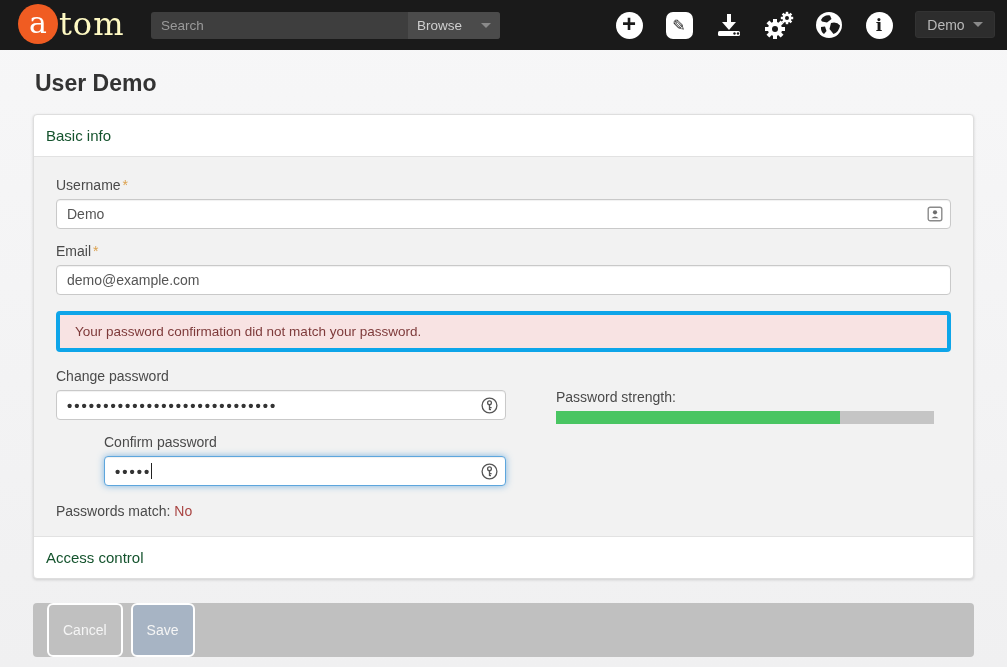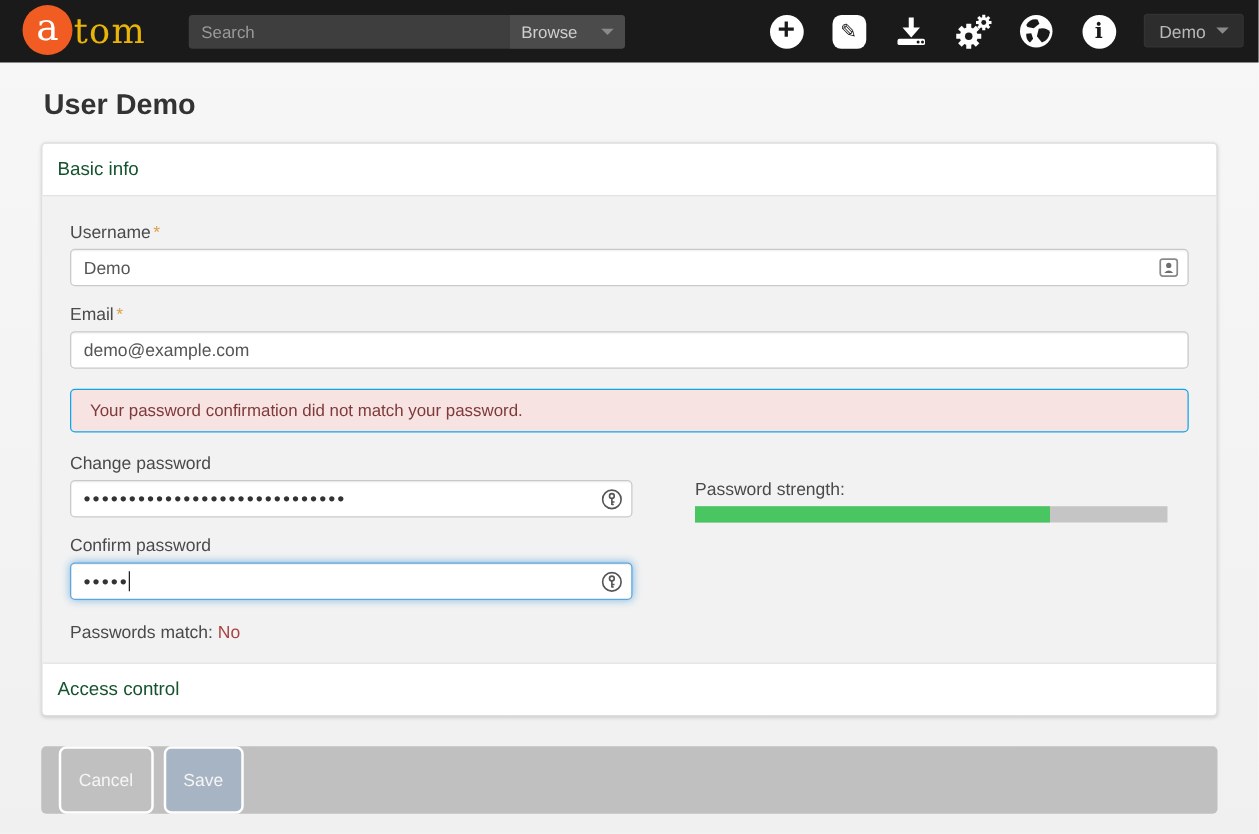--- a/index.html
+++ b/index.html
@@ -16,21 +16,21 @@
   }
   .logo {
     position:absolute; left:18px; top:4px; display:flex; align-items:center;
     cursor:pointer; font-family:"DejaVu Serif", serif;
   }
   .logo-a {
     width:40px; height:40px; border-radius:50%; background:#f05c22;
     color:#fff; font-size:30px; display:flex; align-items:center; justify-content:center;
     padding-bottom:3px;
   }
-  .logo-rest { color:#eab308; font-size:28px; letter-spacing:1px; margin-left:1px; }
+  .logo-rest { color:#fef9c3; font-size:32px; letter-spacing:1px; margin-left:1px; }
 
   .searchbar {
     position:absolute; left:151px; top:12px; width:349px; height:27px;
     background:#3e3e3e; border-radius:3px; display:flex; overflow:hidden;
   }
   .searchbar input {
     flex:1; background:transparent; border:none; outline:none;
     color:#ddd; font-size:13.5px; padding:0 10px;
   }
   .searchbar input::placeholder { color:#9a9a9a; }
@@ -94,21 +94,21 @@
     box-shadow:inset 0 1px 1px rgba(0,0,0,.06);
   }
   .pw { font-size:15px; letter-spacing:2px; font-weight:bold; color:#333; }
   .tinput.focused {
     border-color:#5da6dd;
     box-shadow:inset 0 1px 1px rgba(0,0,0,.06), 0 0 7px rgba(95,166,221,.8);
   }
   .field-icon { position:absolute; right:8px; top:7px; }
 
   .error-box {
-    margin:16px 0; padding:9px 15px; background:#f8e3e3; border:1px solid #0ea5e9;
+    margin:16px 0; padding:9px 15px; background:#f8e3e3; border:4px solid #0ea5e9;
     border-radius:4px; color:#7e3a3a; font-size:13.5px;
   }
 
   .pw-row { display:flex; }
   .pw-left { width:450px; }
   .pw-right { width:378px; margin-left:50px; margin-top:21px; }
   .strength-track { margin-top:6px; height:13px; background:#c5c5c5; }
   .strength-fill { height:100%; background:#49c562; }
 
   .text-caret {
@@ -249,21 +249,21 @@
             <div class="iwrap">
               <input class="tinput pw" type="text" value="•••••••••••••••••••••••••••••" style="">
               <svg class="field-icon" width="17" height="17" viewBox="0 0 17 17">
                 <circle cx="8.5" cy="8.5" r="7.4" fill="none" stroke="#555" stroke-width="1.3"></circle>
                 <circle cx="8.5" cy="5.8" r="1.9" fill="none" stroke="#555" stroke-width="1.3"></circle>
                 <path d="M8.5 7.7 V13 M8.5 10.6 H10.6 M8.5 12.6 H10" fill="none" stroke="#555" stroke-width="1.3"></path>
               </svg>
             </div>
           </div>
 
-          <div style="margin-top:14px;">
+          <div style="margin-top:14px;margin-left:48px;">
             <label class="field-label">Confirm password</label>
             <div class="iwrap">
               <input class="tinput pw focused" type="text" value="•••••" style="">
               <span class="text-caret"></span>
               <svg class="field-icon" width="17" height="17" viewBox="0 0 17 17">
                 <circle cx="8.5" cy="8.5" r="7.4" fill="none" stroke="#555" stroke-width="1.3"></circle>
                 <circle cx="8.5" cy="5.8" r="1.9" fill="none" stroke="#555" stroke-width="1.3"></circle>
                 <path d="M8.5 7.7 V13 M8.5 10.6 H10.6 M8.5 12.6 H10" fill="none" stroke="#555" stroke-width="1.3"></path>
               </svg>
             </div>

